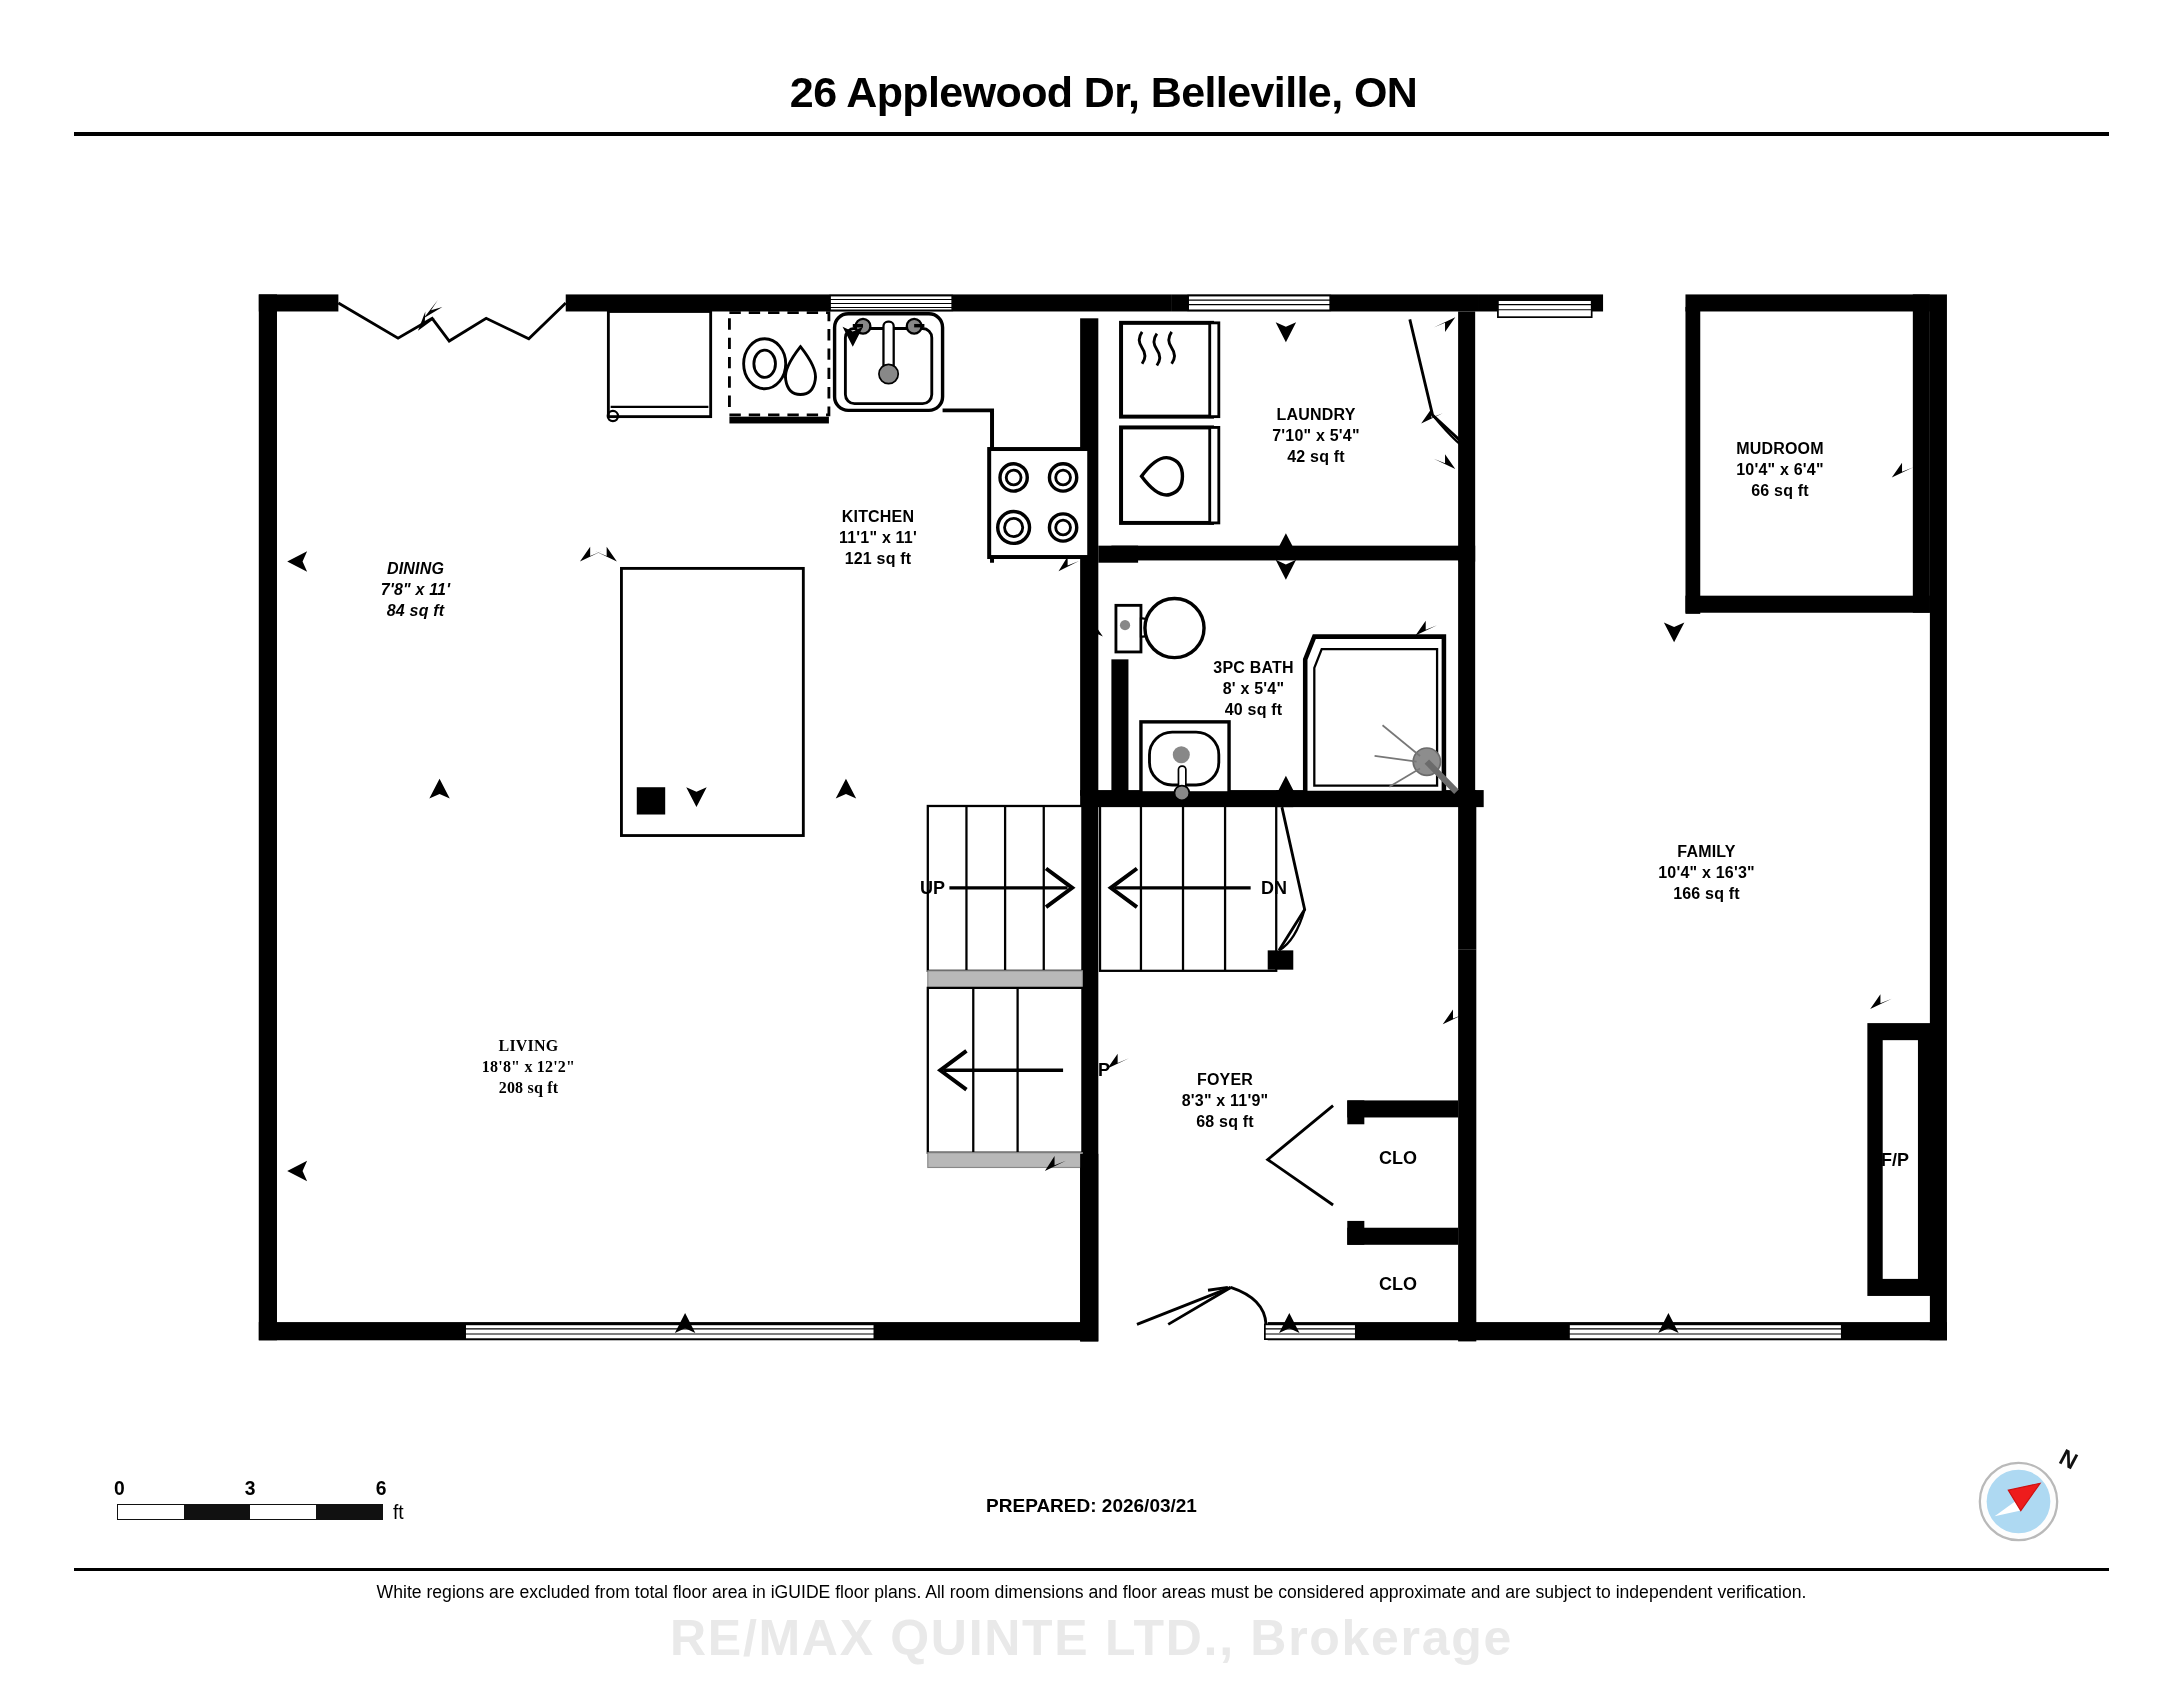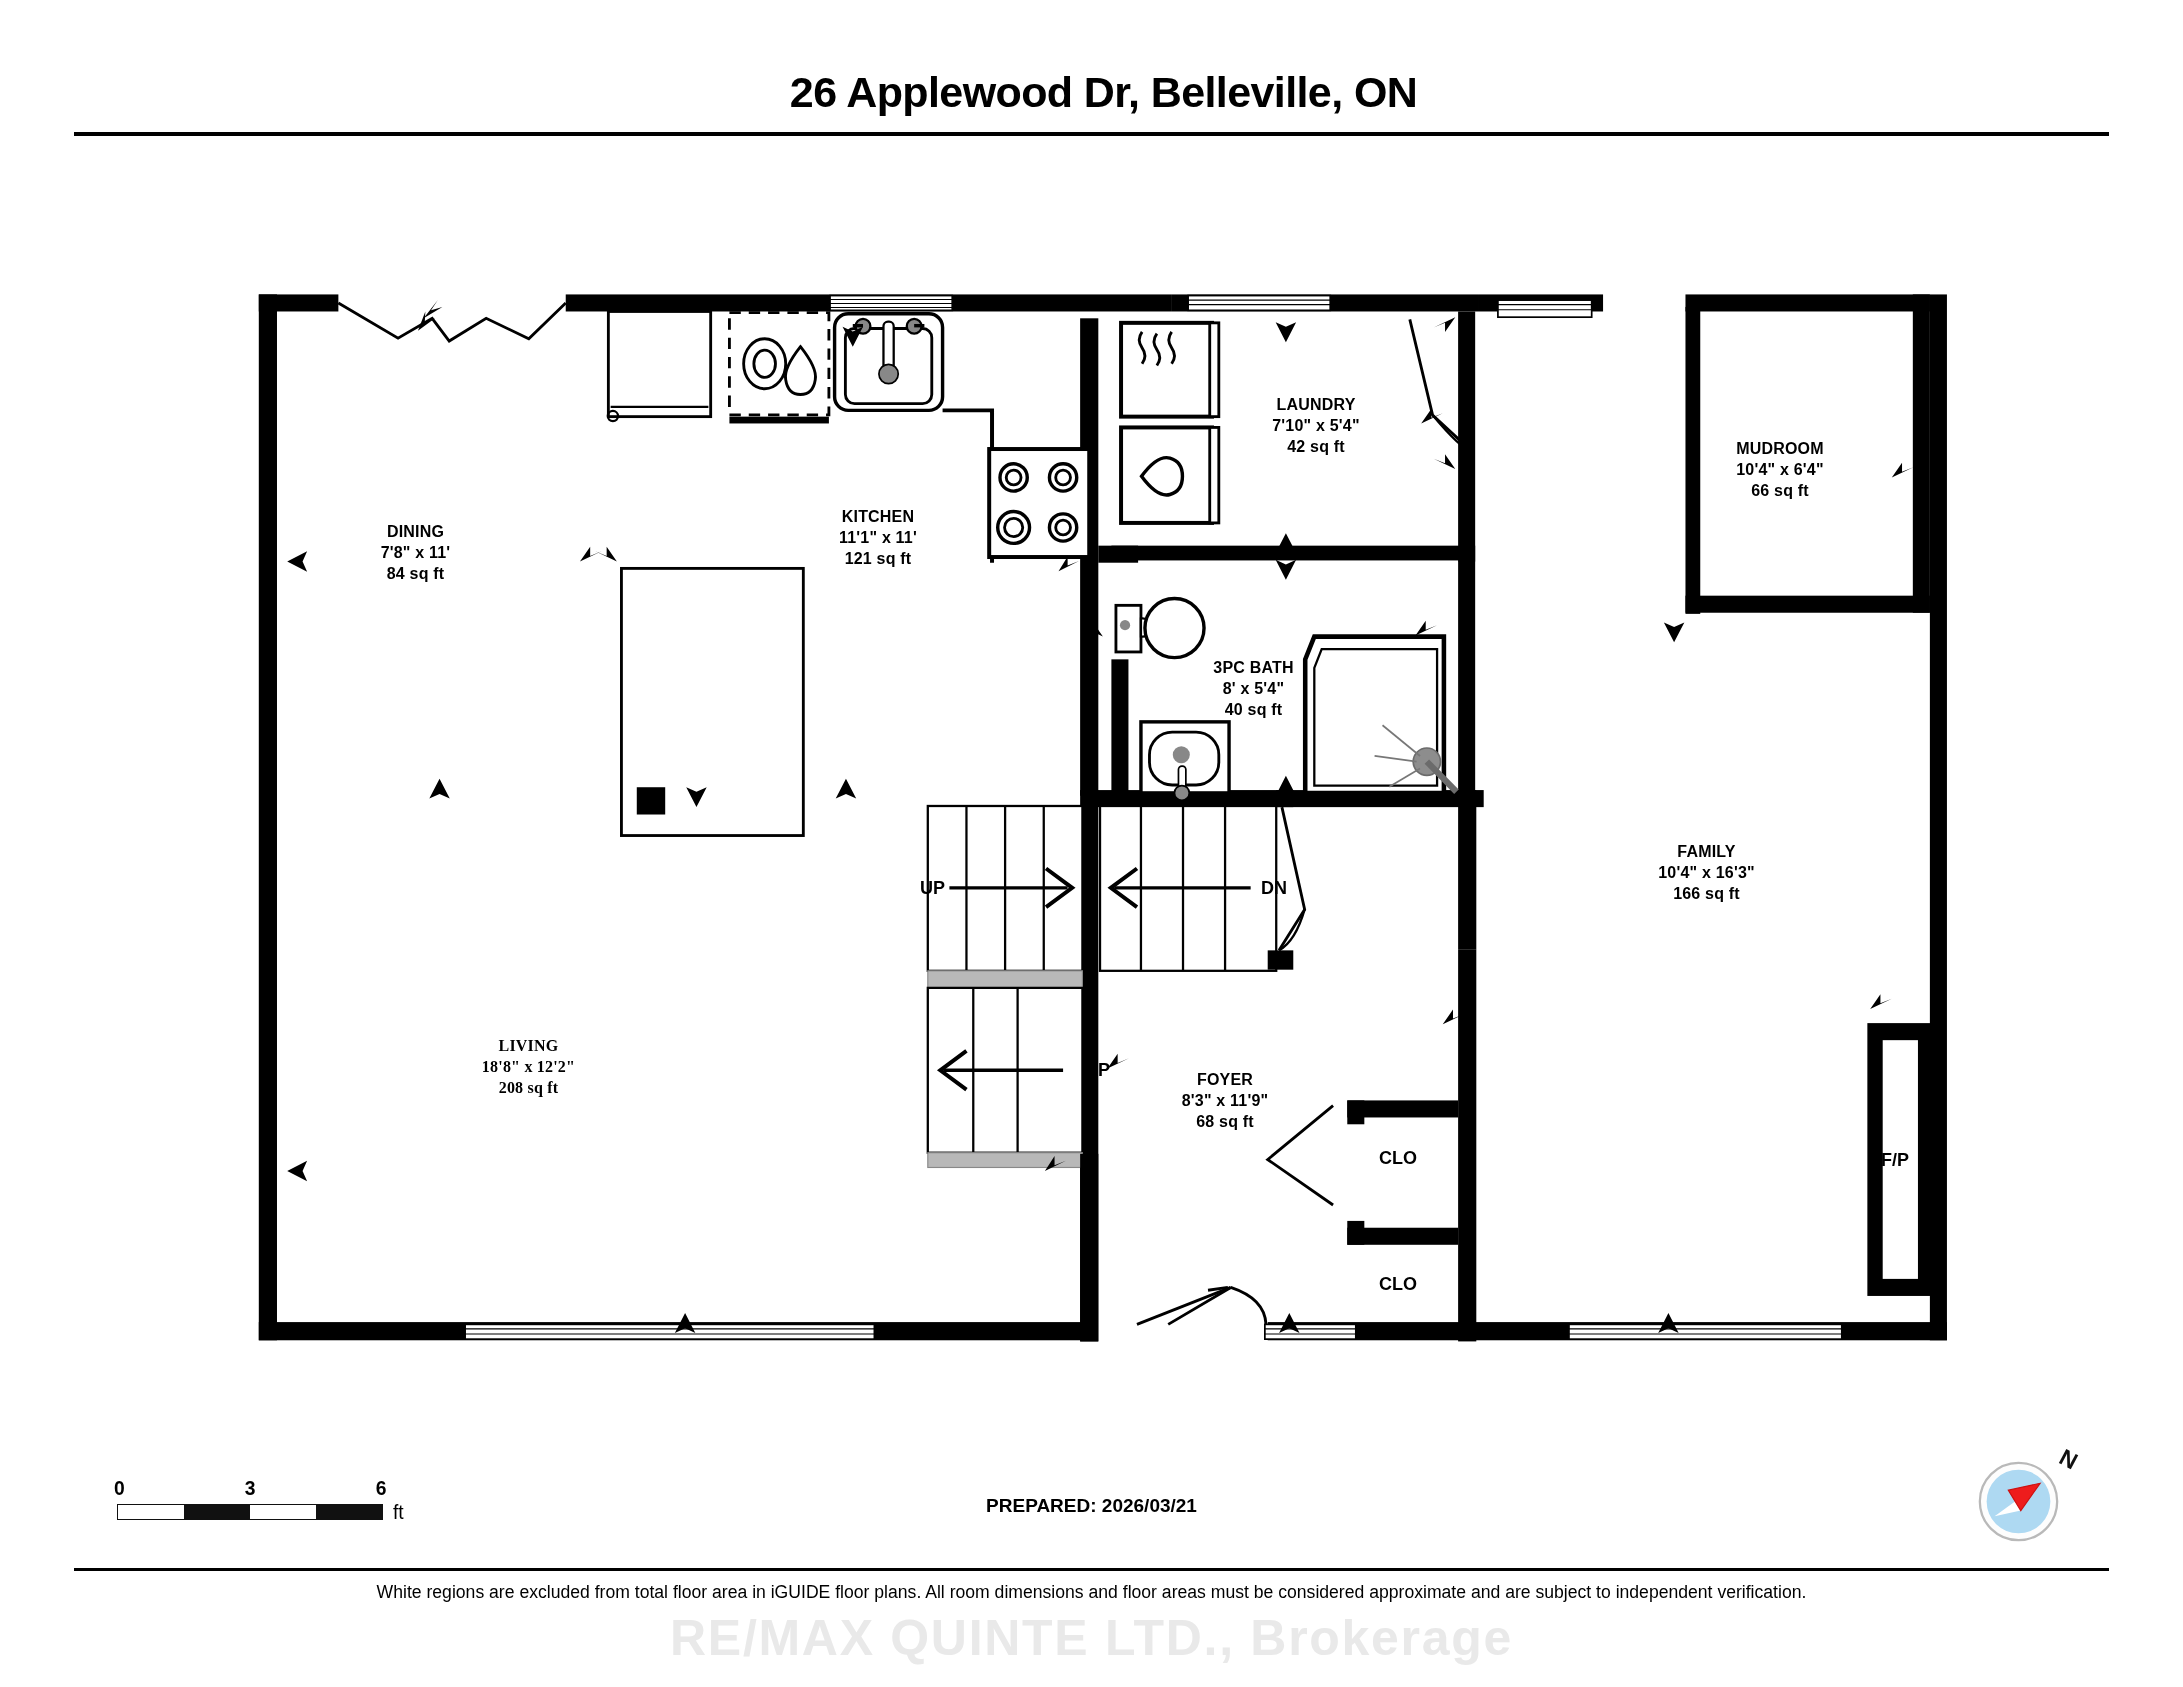--- a/index.html
+++ b/index.html
@@ -308,33 +308,33 @@
       <path d="M 1085 988 L 1047 970 L 1067 978 L 1067 962 Z"></path>
 
       <path d="M 745 560 L 770 528 L 758 546 L 778 540 Z"></path>
       <path d="M 735 582 L 748 548 L 747 568 L 765 560 Z"></path>
     </g>
 
   </g>
 </svg>
 </div>
 
-<div class="rlab" style="left:353px;top:521px;width:125px;">
+<div class="rlab" style="left:353px;top:558px;width:125px;font-style:italic;">
   <span class="nm">DINING</span>
   <span class="dm">7'8" x 11'</span>
   <span class="sq">84 sq ft</span>
 </div>
 
 <div class="rlab" style="left:810px;top:506px;width:136px;">
   <span class="nm">KITCHEN</span>
   <span class="dm">11'1" x 11'</span>
   <span class="sq">121 sq ft</span>
 </div>
 
-<div class="rlab" style="left:1239px;top:394px;width:154px;">
+<div class="rlab" style="left:1239px;top:404px;width:154px;">
   <span class="nm">LAUNDRY</span>
   <span class="dm">7'10" x 5'4"</span>
   <span class="sq">42 sq ft</span>
 </div>
 
 <div class="rlab" style="left:1706px;top:438px;width:148px;">
   <span class="nm">MUDROOM</span>
   <span class="dm">10'4" x 6'4"</span>
   <span class="sq">66 sq ft</span>
 </div>

